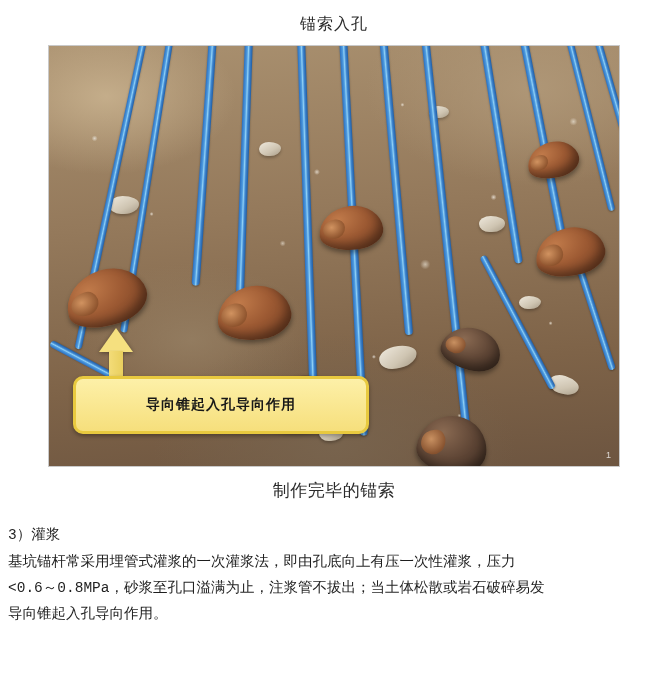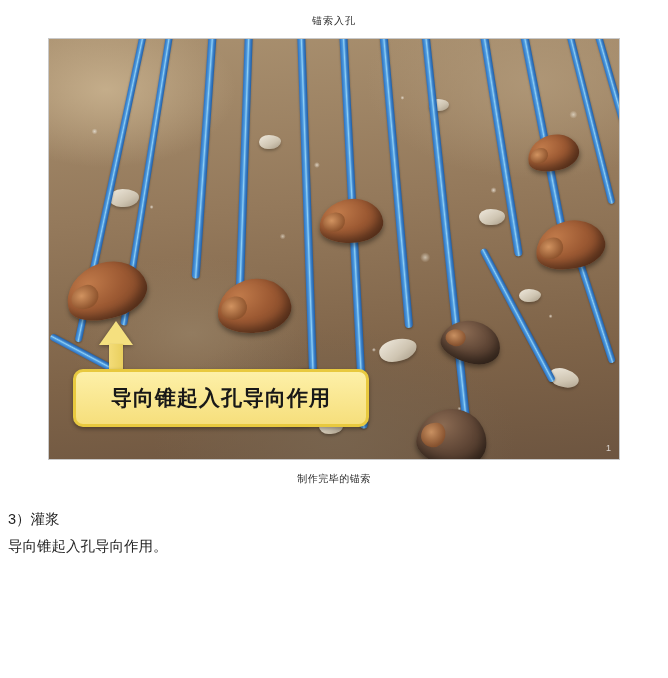--- a/index.html
+++ b/index.html
@@ -16,21 +16,21 @@
     overflow: hidden;
   }
   .page {
     width: 668px;
     height: 678px;
     position: relative;
     box-sizing: border-box;
   }
   .caption-top {
     text-align: center;
-    font-size: 10px;
+    font-size: 16px;
     color: #2b2b2b;
     padding-top: 14px;
     letter-spacing: 1px;
   }
   .figure {
     position: relative;
     margin: 10px auto 0 auto;
     width: 570px;
     height: 420px;
     border: 1px solid #c9c9c9;
@@ -115,21 +115,21 @@
     border: 3px solid #e8c93f;
     border-radius: 10px;
     box-shadow: 0 2px 4px rgba(0,0,0,0.35);
     display: flex;
     align-items: center;
     justify-content: center;
   }
   .callout-text {
     font-family: "DejaVu Sans", sans-serif;
     font-weight: bold;
-    font-size: 21px;
+    font-size: 14px;
     color: #181818;
     letter-spacing: 1px;
     white-space: nowrap;
   }
   .arrow {
     position: absolute;
     left: 50px;
     top: 282px;
     width: 0;
     height: 0;
@@ -154,33 +154,34 @@
   }
   .photo-corner-label {
     position: absolute;
     right: 8px;
     bottom: 6px;
     color: rgba(255,255,255,0.75);
     font-size: 9px;
   }
   .caption-bottom {
     text-align: center;
-    font-size: 10px;
+    font-size: 17px;
     color: #2b2b2b;
     margin-top: 12px;
     letter-spacing: 0.5px;
   }
   .body-text {
     margin: 22px 8px 0 8px;
     font-size: 14.5px;
     line-height: 1.65;
     color: #1e1e1e;
   }
   .body-text p {
     margin: 0 0 2px 0;
+    font-family: Liberation Mono, monospace;
   }
   .body-text .heading {
     margin-bottom: 3px;
   }
 </style>
 </head>
 <body>
 
 <div class="page">
 
@@ -252,16 +253,18 @@
       <span class="callout-text">导向锥起入孔导向作用</span>
     </div>
 
     <div class="photo-corner-label">1</div>
   </div>
 
   <div class="caption-bottom">制作完毕的锚索</div>
 
   <div class="body-text">
     <p class="heading">3）灌浆</p>
+    <p>基坑锚杆常采用埋管式灌浆的一次灌浆法，即由孔底向上有压一次性灌浆，压力</p>
+    <p>&lt;0.6～0.8MPa，砂浆至孔口溢满为止，注浆管不拔出；当土体松散或岩石破碎易发</p>
     <p>导向锥起入孔导向作用。</p>
   </div>
 
 </div>
 
 </body></html>

